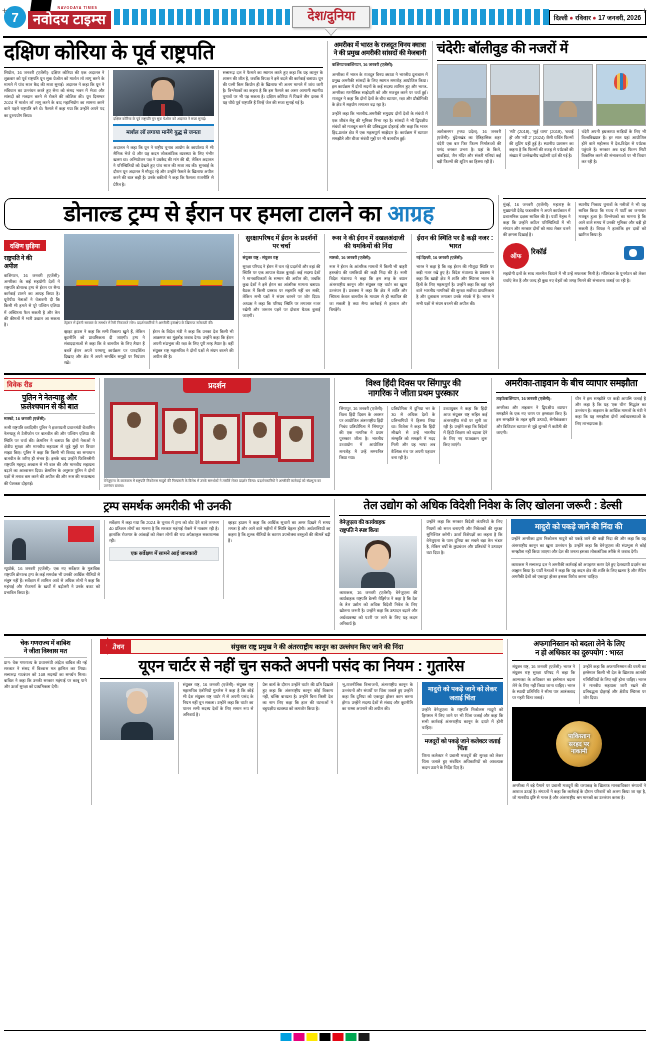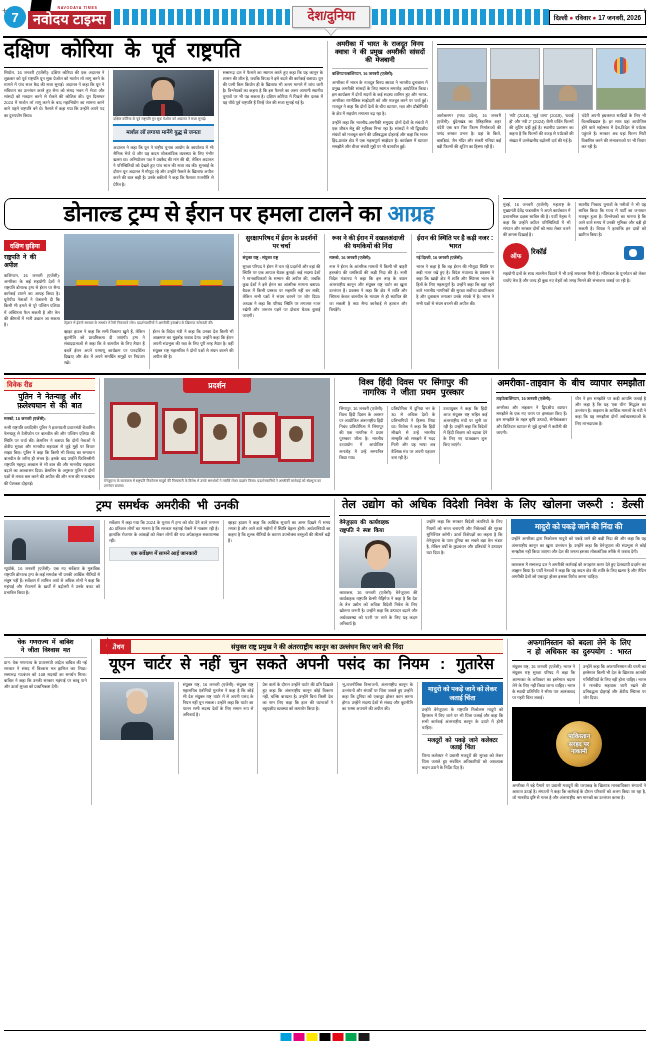--- a/index.html
+++ b/index.html
@@ -19,21 +19,21 @@
   .sectiontab{position:relative;flex:0 0 auto;margin:0 2px;}
   .sectiontab .tab{border:1px solid #999;background:#f2f2f2;padding:2px 14px 3px;font-size:13px;font-weight:bold;color:#b8232f;line-height:1.1;box-shadow:1px 1px 2px rgba(0,0,0,.25);}
   .sectiontab .notch{position:absolute;left:50%;bottom:-7px;margin-left:-6px;width:0;height:0;border-left:6px solid transparent;border-right:6px solid transparent;border-top:7px solid #f2f2f2;filter:drop-shadow(0 1px 0 #999);}
   .dateline{flex:0 0 auto;border:1px solid #000;font-size:6.4px;font-weight:bold;padding:2px 4px;white-space:nowrap;background:#fff;}
   .dateline .dot{color:#b8232f;}
 
   .rule-thick{height:2px;background:#000;margin:2px 3px 0;}
   .content{padding:0 4px;}
 
   
-  .hl{font-weight:bold;line-height:1.06;letter-spacing:-.2px;font-family:Liberation Mono, monospace;}
+  .hl{font-weight:bold;line-height:1.06;letter-spacing:-.2px;}
   .blue{color:#1b7fc4;}
   .body-col{font-size:4.1px;line-height:1.5;text-align:justify;color:#1a1a1a;}
   .body-col p{margin:0 0 3px;}
   .subhl{font-size:6.4px;font-weight:bold;line-height:1.2;text-align:center;}
   .greybox{background:#eceff1;border:1px solid #cfd4d8;}
   .vline{border-left:1px solid #b9b9b9;}
   .hline{border-top:1px solid #000;}
   .hline-thin{border-top:1px solid #b9b9b9;}
 
   
@@ -210,20 +210,21 @@
             <div class="hline-thin" style="margin:2px 0;"></div>
             <div class="body-col">
               <p style="font-weight:bold;">वाशिंगटन/वाशिंगटन, 16 जनवरी (एजेंसी):</p>
               <p>अमरीका में भारत के राजदूत विनय क्वात्रा ने भारतीय दूतावास में प्रमुख अमरीकी सांसदों के लिए स्वागत समारोह आयोजित किया। इस कार्यक्रम में दोनों सदनों के कई सदस्य शामिल हुए और भारत-अमरीका रणनीतिक साझेदारी को और मजबूत करने पर चर्चा हुई। राजदूत ने कहा कि दोनों देशों के बीच व्यापार, रक्षा और प्रौद्योगिकी के क्षेत्र में सहयोग लगातार बढ़ रहा है।</p>
               <p>उन्होंने कहा कि भारतीय-अमरीकी समुदाय दोनों देशों के संबंधों में एक जीवंत सेतु की भूमिका निभा रहा है। सांसदों ने भी द्विपक्षीय संबंधों को मजबूत करने की प्रतिबद्धता दोहराई और कहा कि भारत हिंद-प्रशांत क्षेत्र में एक महत्वपूर्ण साझेदार है। कार्यक्रम में व्यापार समझौते और वीजा संबंधी मुद्दों पर भी बातचीत हुई।</p>
             </div>
           </div>
 
           <div class="vline" style="width:210px;padding-left:4px;">
             <div class="hl" style="font-size:14px;line-height:1.12;">
+              <div>चंदेरीः बॉलीवुड की नजरों में</div>
             </div>
             <div class="hline" style="margin:3px 0;"></div>
             <div class="gallery">
               <div class="gal g1">
                   <div class="dome"></div>
                 </div>
               <div class="gal g2"></div>
               <div class="gal g3">
                   <div class="dome"></div>
                 </div>

